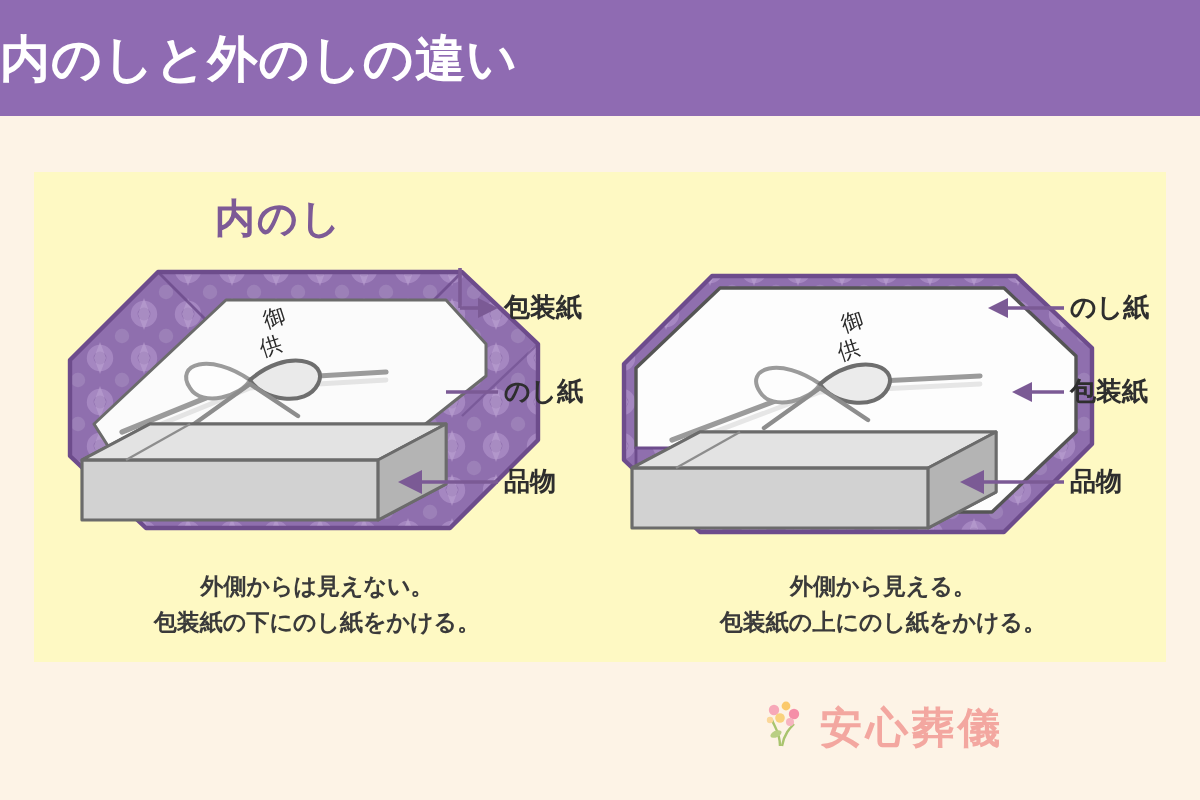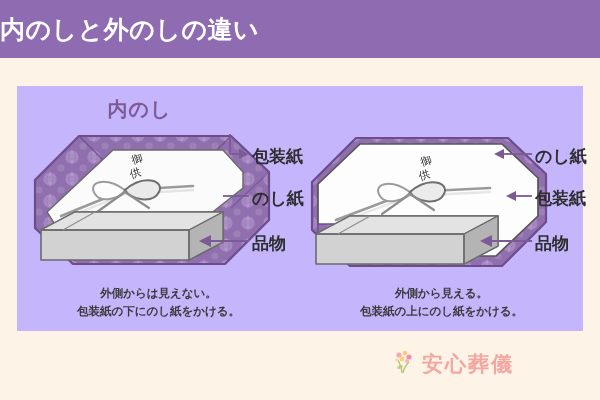--- a/index.html
+++ b/index.html
@@ -34,21 +34,21 @@
     line-height: 1;
   }
 
   
   .panel {
     position: absolute;
     left: 17px;
     top: 86px;
     width: 566px;
     height: 245px;
-    background: #c4b5fd;
+    background: #fef9c3;
   }
 
   
   .col {
     position: absolute;
     top: 0;
     width: 283px;
     height: 245px;
   }
   .col-left  { left: 0; }
@@ -83,31 +83,31 @@
     font-size: 11.5px;
     font-weight: bold;
     color: #3a3a3a;
     line-height: 1.55;
   }
   .caption span { display: block; }
 
   
   .label {
     position: absolute;
-    font-size: 17px;
+    font-size: 13px;
     font-weight: bold;
     color: #2e2e2e;
     white-space: nowrap;
     line-height: 1;
   }
 
   
   .footer {
     position: absolute;
-    left: 12px;
+    left: 0;
     top: 331px;
     width: 524px;
     height: 69px;
   }
   .logo {
     position: absolute;
     right: 22px;
     top: 18px;
     display: flex;
     align-items: center;

